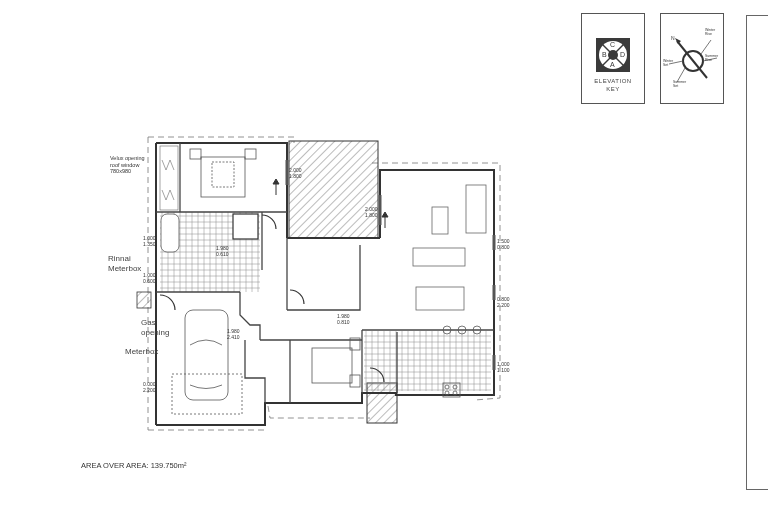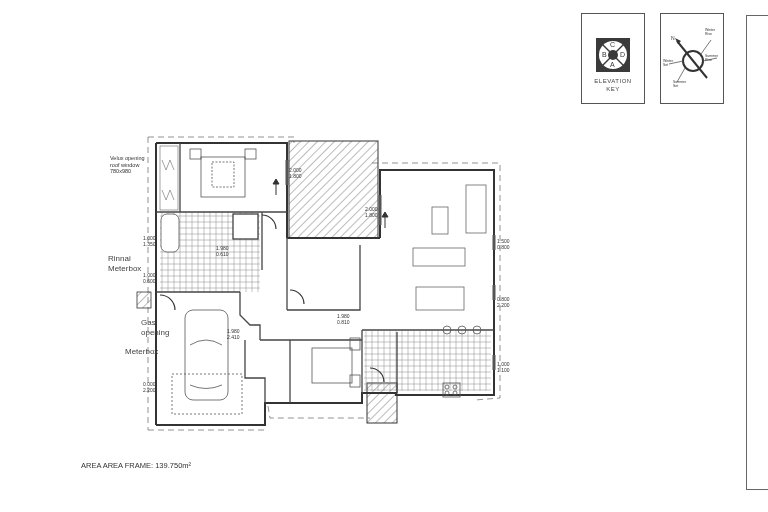--- a/index.html
+++ b/index.html
@@ -224,15 +224,15 @@
 <div class="label" style="left:337px;top:313px;font-size:5px;line-height:6px;">
   <div>1.980</div>
   <div>0.810</div>
 </div>
 <div class="label" style="left:216px;top:245px;font-size:5px;line-height:6px;">
   <div>1.980</div>
   <div>0.610</div>
 </div>
 
 <div id="area-text">
-  <span>AREA AREA FRAME:</span>
+  <span>AREA OVER AREA:</span>
   <span>139.750m²</span>
 </div>
 
 </body></html>

